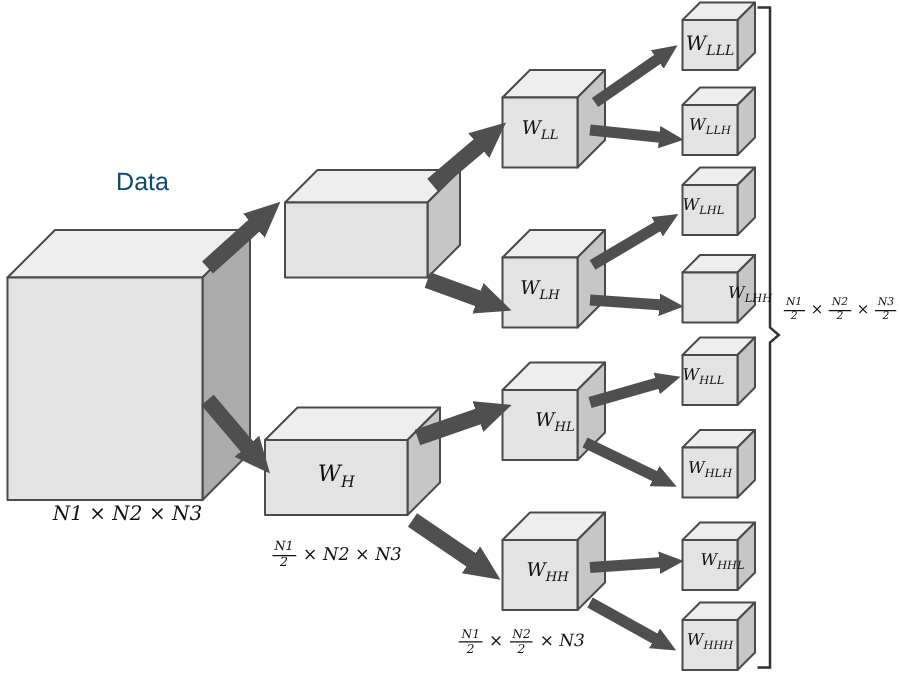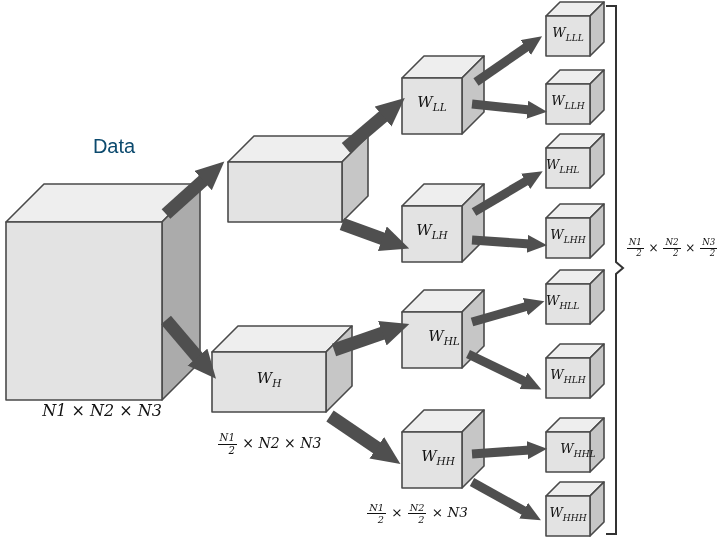--- a/index.html
+++ b/index.html
@@ -12,21 +12,21 @@
   .f-side{fill:#c6c6c6;}
   .f-side-big{fill:#ababab;}
   .arrow{stroke:#4f4f4f;}
   .arrow-lg{stroke-width:13;}
   .arrow-sm{stroke-width:9;}
   .bracket{stroke:#333333;stroke-width:2;fill:none;}
   .lbl{position:absolute;color:#111111;text-align:center;white-space:nowrap;line-height:1.15;}
   .math{font-family:"DejaVu Serif",serif;font-style:italic;}
   .sans{font-family:"Liberation Sans",sans-serif;font-style:normal;color:#0c4a6e;}
   sub{font-size:0.7em;line-height:0;}
-  .frac{display:inline-flex;flex-direction:column;align-items:flex-end;font-size:0.72em;
+  .frac{display:inline-flex;flex-direction:column;align-items:center;font-size:0.72em;
         line-height:1.15;vertical-align:middle;margin:0 1px;}
   .frac .num{border-bottom:1px solid #111;padding:0 2px;}
   .frac .den{padding:0 2px;}
 </style>
 </head>
 <body>
 
 <div id="stage">
 
 <svg width="720" height="540" viewBox="0 0 720 540">
@@ -135,47 +135,47 @@
 </svg>
 
 <div class="lbl sans" style="left:82px;top:135px;width:64px;font-size:20px;">
   <span>Data</span>
 </div>
 
 <div class="lbl math" style="left:24px;top:402px;width:156px;font-size:16px;">
   <span>N1 × N2 × N3</span>
 </div>
 
-<div class="lbl math" style="left:212px;top:370px;width:114px;font-size:15px;">
+<div class="lbl math" style="left:212px;top:370px;width:114px;font-size:18px;">
   <span>W</span><sub>H</sub>
 </div>
 
 <div class="lbl math" style="left:402px;top:94px;width:60px;font-size:15px;">
   <span>W</span><sub>LL</sub>
 </div>
 <div class="lbl math" style="left:402px;top:222px;width:60px;font-size:15px;">
   <span>W</span><sub>LH</sub>
 </div>
 <div class="lbl math" style="left:402px;top:328px;width:84px;font-size:15px;">
   <span>W</span><sub>HL</sub>
 </div>
 <div class="lbl math" style="left:402px;top:448px;width:72px;font-size:15px;">
   <span>W</span><sub>HH</sub>
 </div>
 
-<div class="lbl math" style="left:546px;top:26px;width:44px;font-size:13px;">
+<div class="lbl math" style="left:546px;top:26px;width:44px;font-size:16px;">
   <span>W</span><sub>LLL</sub>
 </div>
 <div class="lbl math" style="left:546px;top:94px;width:44px;font-size:13px;">
   <span>W</span><sub>LLH</sub>
 </div>
 <div class="lbl math" style="left:546px;top:158px;width:28px;font-size:13px;">
   <span>W</span><sub>LHL</sub>
 </div>
-<div class="lbl math" style="left:546px;top:228px;width:44px;font-size:13px;">
+<div class="lbl math" style="left:546px;top:228px;width:44px;font-size:13px;padding-left:32px;">
   <span>W</span><sub>LHH</sub>
 </div>
 <div class="lbl math" style="left:546px;top:294px;width:24px;font-size:13px;">
   <span>W</span><sub>HLL</sub>
 </div>
 <div class="lbl math" style="left:546px;top:368px;width:44px;font-size:13px;">
   <span>W</span><sub>HLH</sub>
 </div>
 <div class="lbl math" style="left:546px;top:442px;width:64px;font-size:13px;">
   <span>W</span><sub>HHL</sub>

